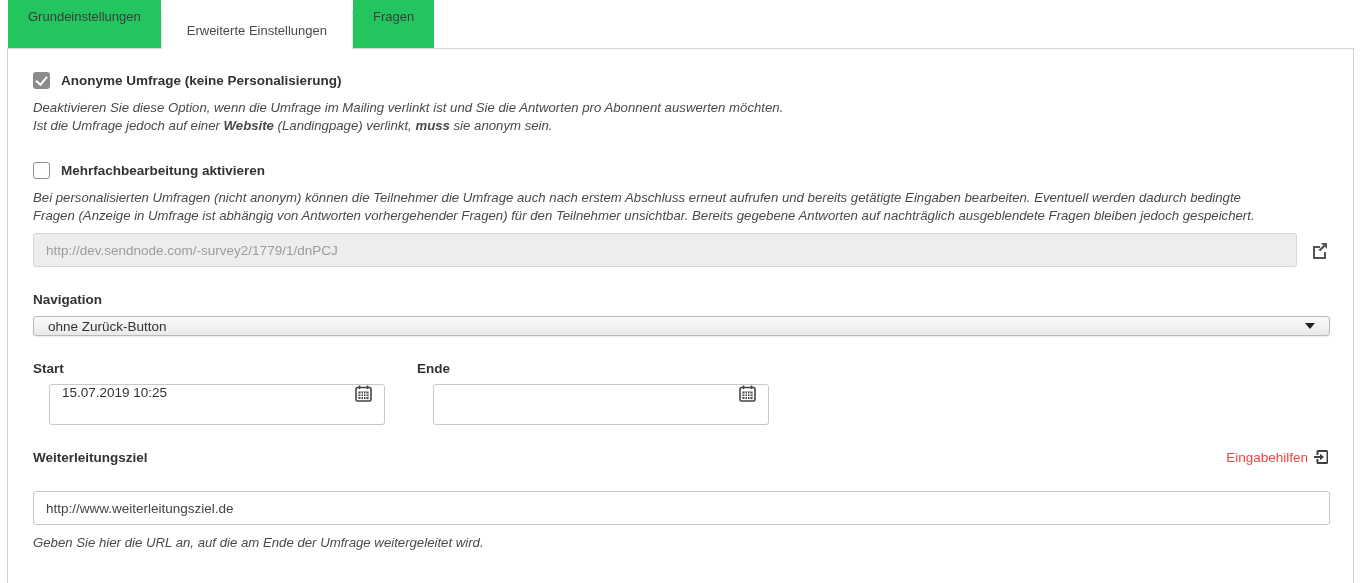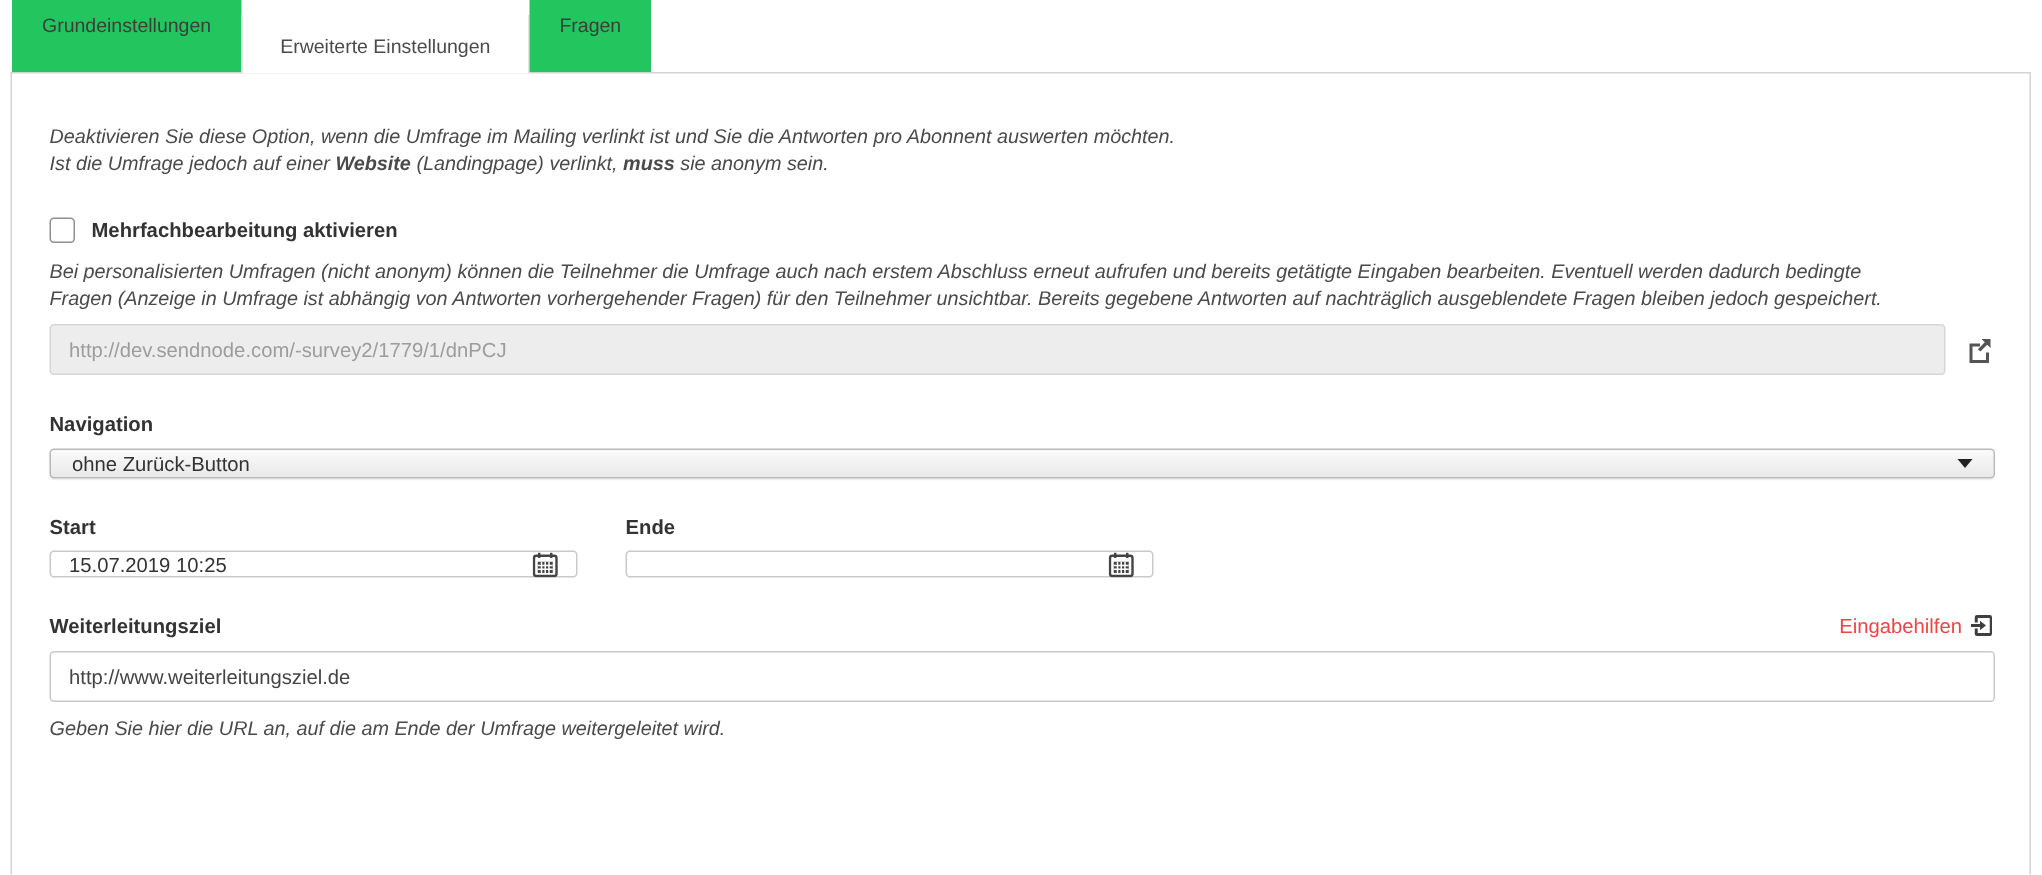--- a/index.html
+++ b/index.html
@@ -72,47 +72,51 @@
   .dropdown-value { font-size: 13.5px; color: #333; }
   .caret-down {
     width: 0; height: 0; border-left: 5px solid transparent;
     border-right: 5px solid transparent; border-top: 6px solid #222;
   }
 
   
   .date-cols { display: flex; gap: 32px; margin-top: 25px; }
   .date-col { width: 352px; }
   .date-field {
-    margin-top: 8px; height: 18px; border: 1px solid #c9c9c9; border-radius: 3px;
-    background: #fff; display: flex; align-items: center; padding: 0 12px;
+    margin-top: 8px; height: 41px; border: 1px solid #c9c9c9; border-radius: 3px;
+    background: #fff; display: flex; align-items: flex-start; padding: 0 12px; margin-left: 16px;
   }
   .date-input {
     border: none; outline: none; flex: 1; font-size: 13.5px; color: #333;
     font-family: "Liberation Sans", "DejaVu Sans", sans-serif; background: transparent;
   }
   .cal-icon { width: 17px; height: 17px; cursor: pointer; flex: 0 0 17px; }
 
   
   .redirect-head { display: flex; align-items: center; justify-content: space-between; margin-top: 24px; }
   .helper-link { display: flex; align-items: center; gap: 6px; font-size: 13.5px; color: #ef4444; cursor: pointer; }
-  .redirect-input { margin-top: 9px; }
+  .redirect-input { margin-top: 26px; }
   .hint { margin-top: 10px; font-style: italic; font-size: 13.2px; color: #4a4a4a; }
 </style>
 </head>
 <body>
 
 <div class="tabbar">
   <div class="tab">Grundeinstellungen</div>
   <div class="tab active">Erweiterte Einstellungen</div>
   <div class="tab">Fragen</div>
 </div>
 
 <div class="panel">
 
   
+  <div class="check-row">
+    <span class="checkbox checked"></span>
+    <span class="check-label">Anonyme Umfrage (keine Personalisierung)</span>
+  </div>
   <div class="desc">
     <div>Deaktivieren Sie diese Option, wenn die Umfrage im Mailing verlinkt ist und Sie die Antworten pro Abonnent auswerten möchten.</div>
     <div><span>Ist die Umfrage jedoch auf einer </span><b>Website</b><span> (Landingpage) verlinkt, </span><b>muss</b><span> sie anonym sein.</span></div>
   </div>
 
   
   <div class="check-row section-2">
     <span class="checkbox unchecked"></span>
     <span class="check-label">Mehrfachbearbeitung aktivieren</span>
   </div>

